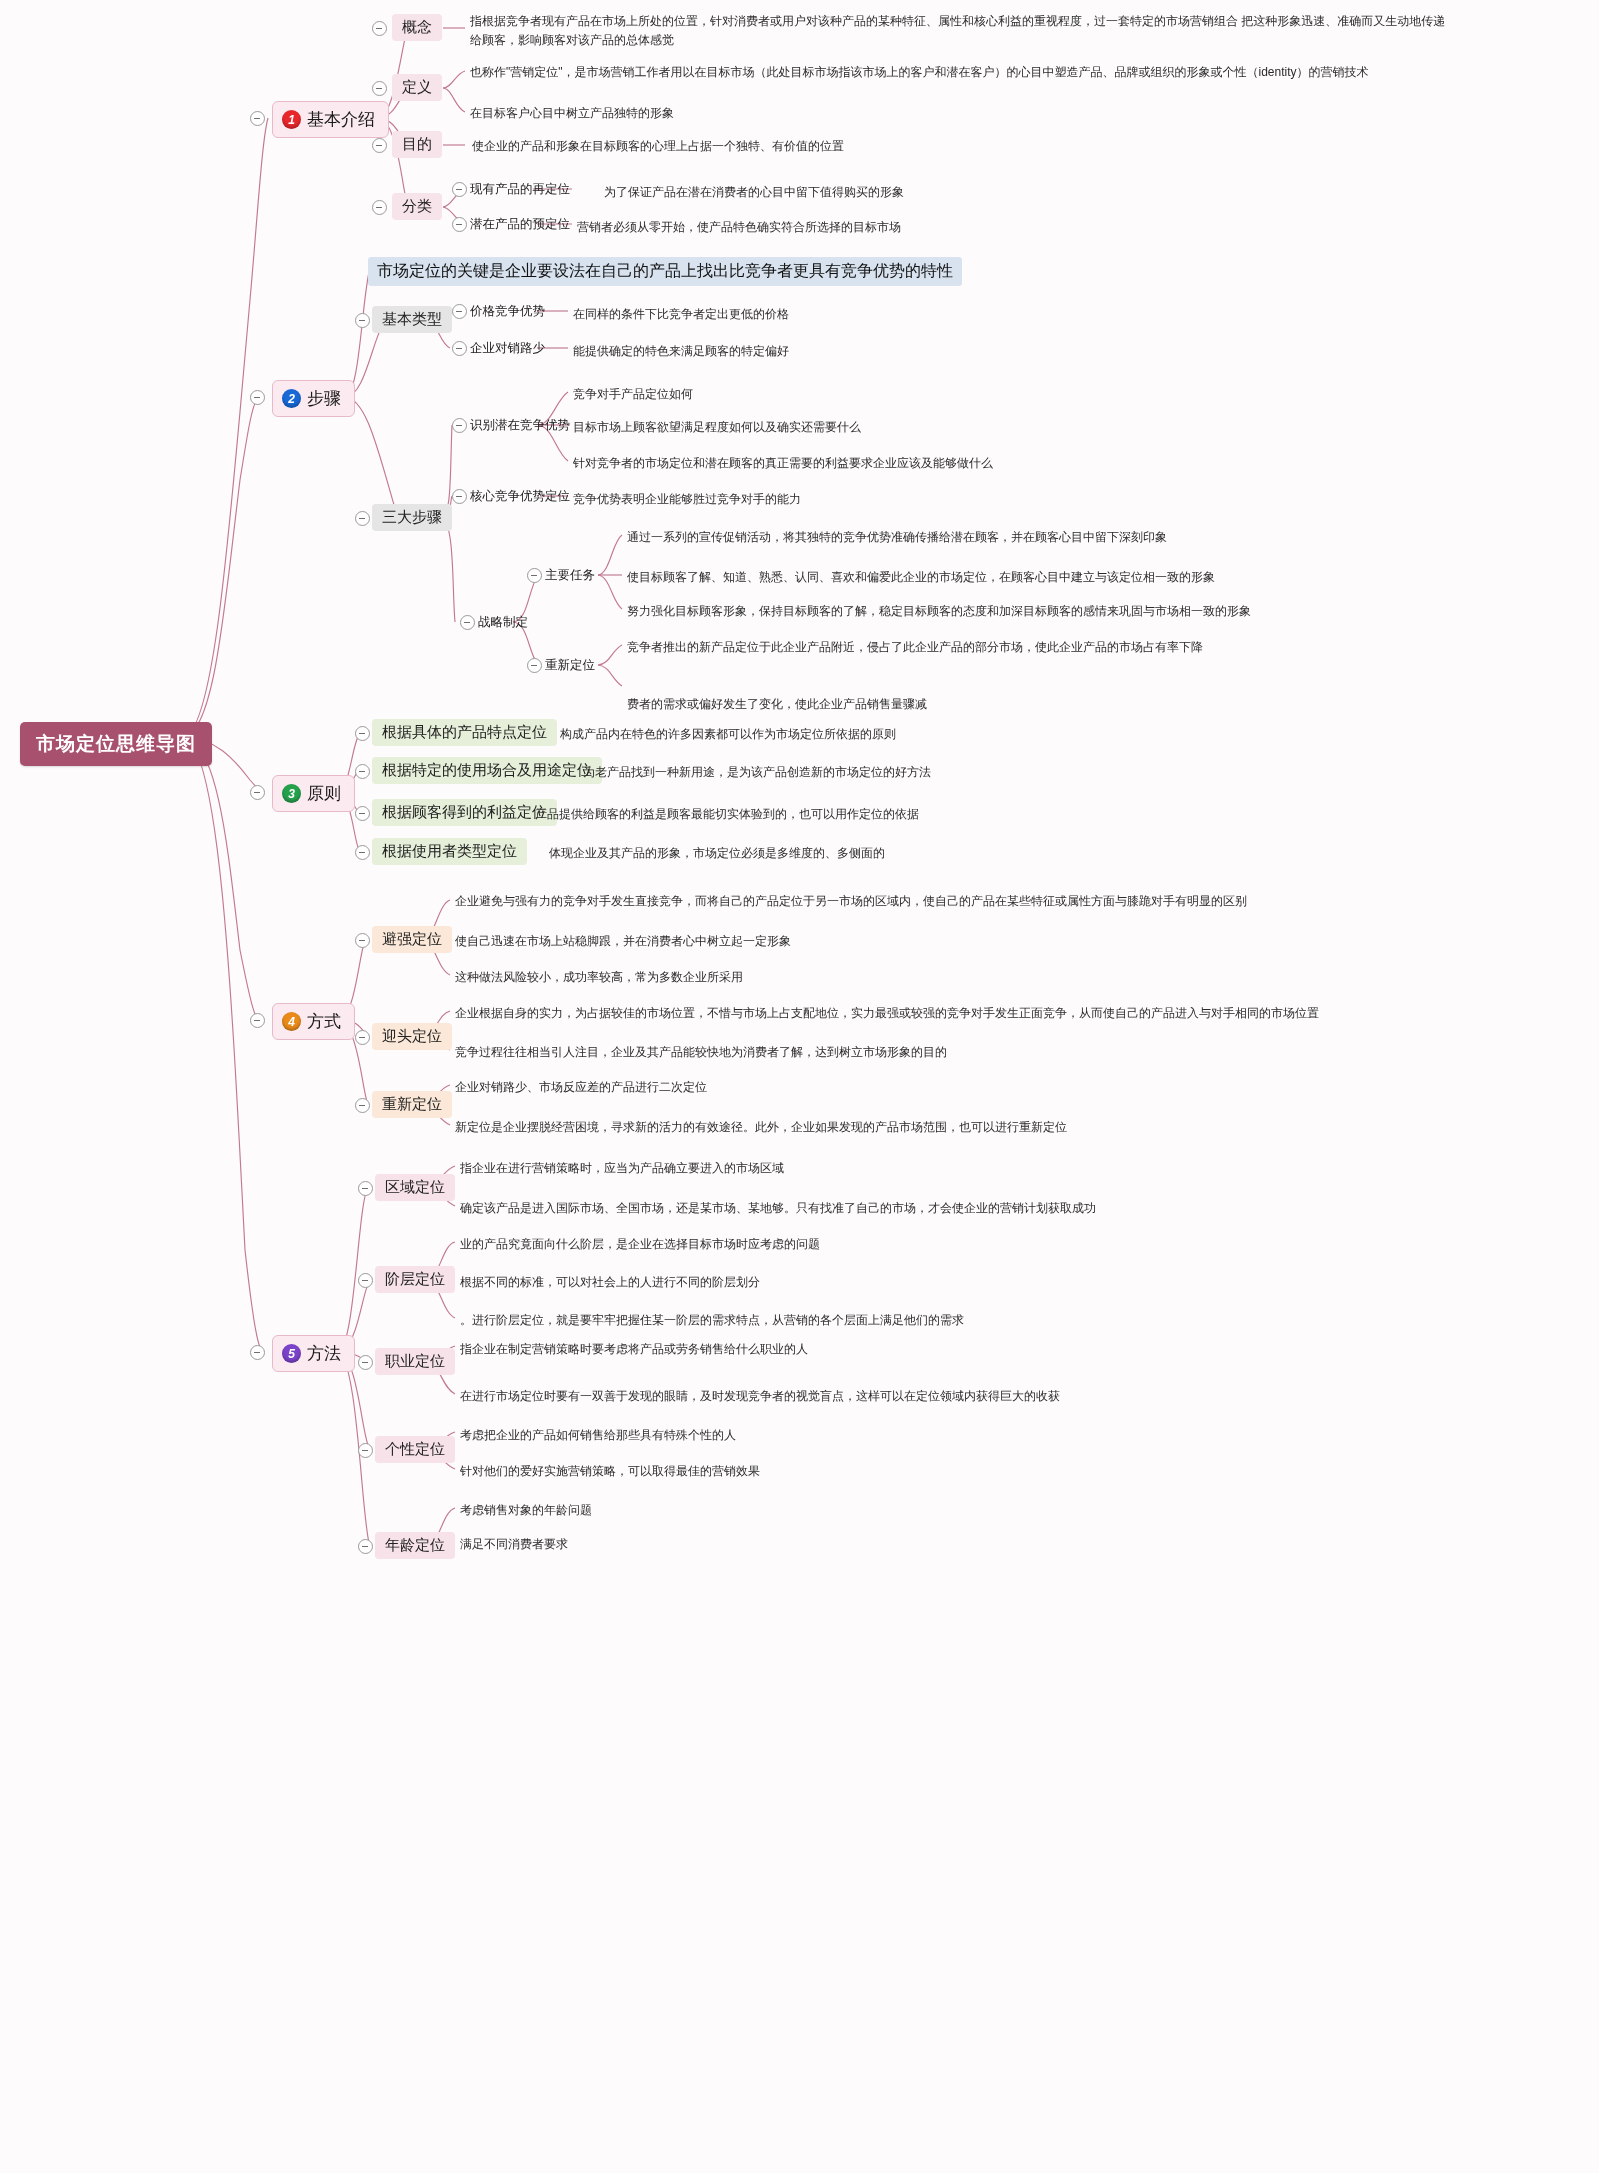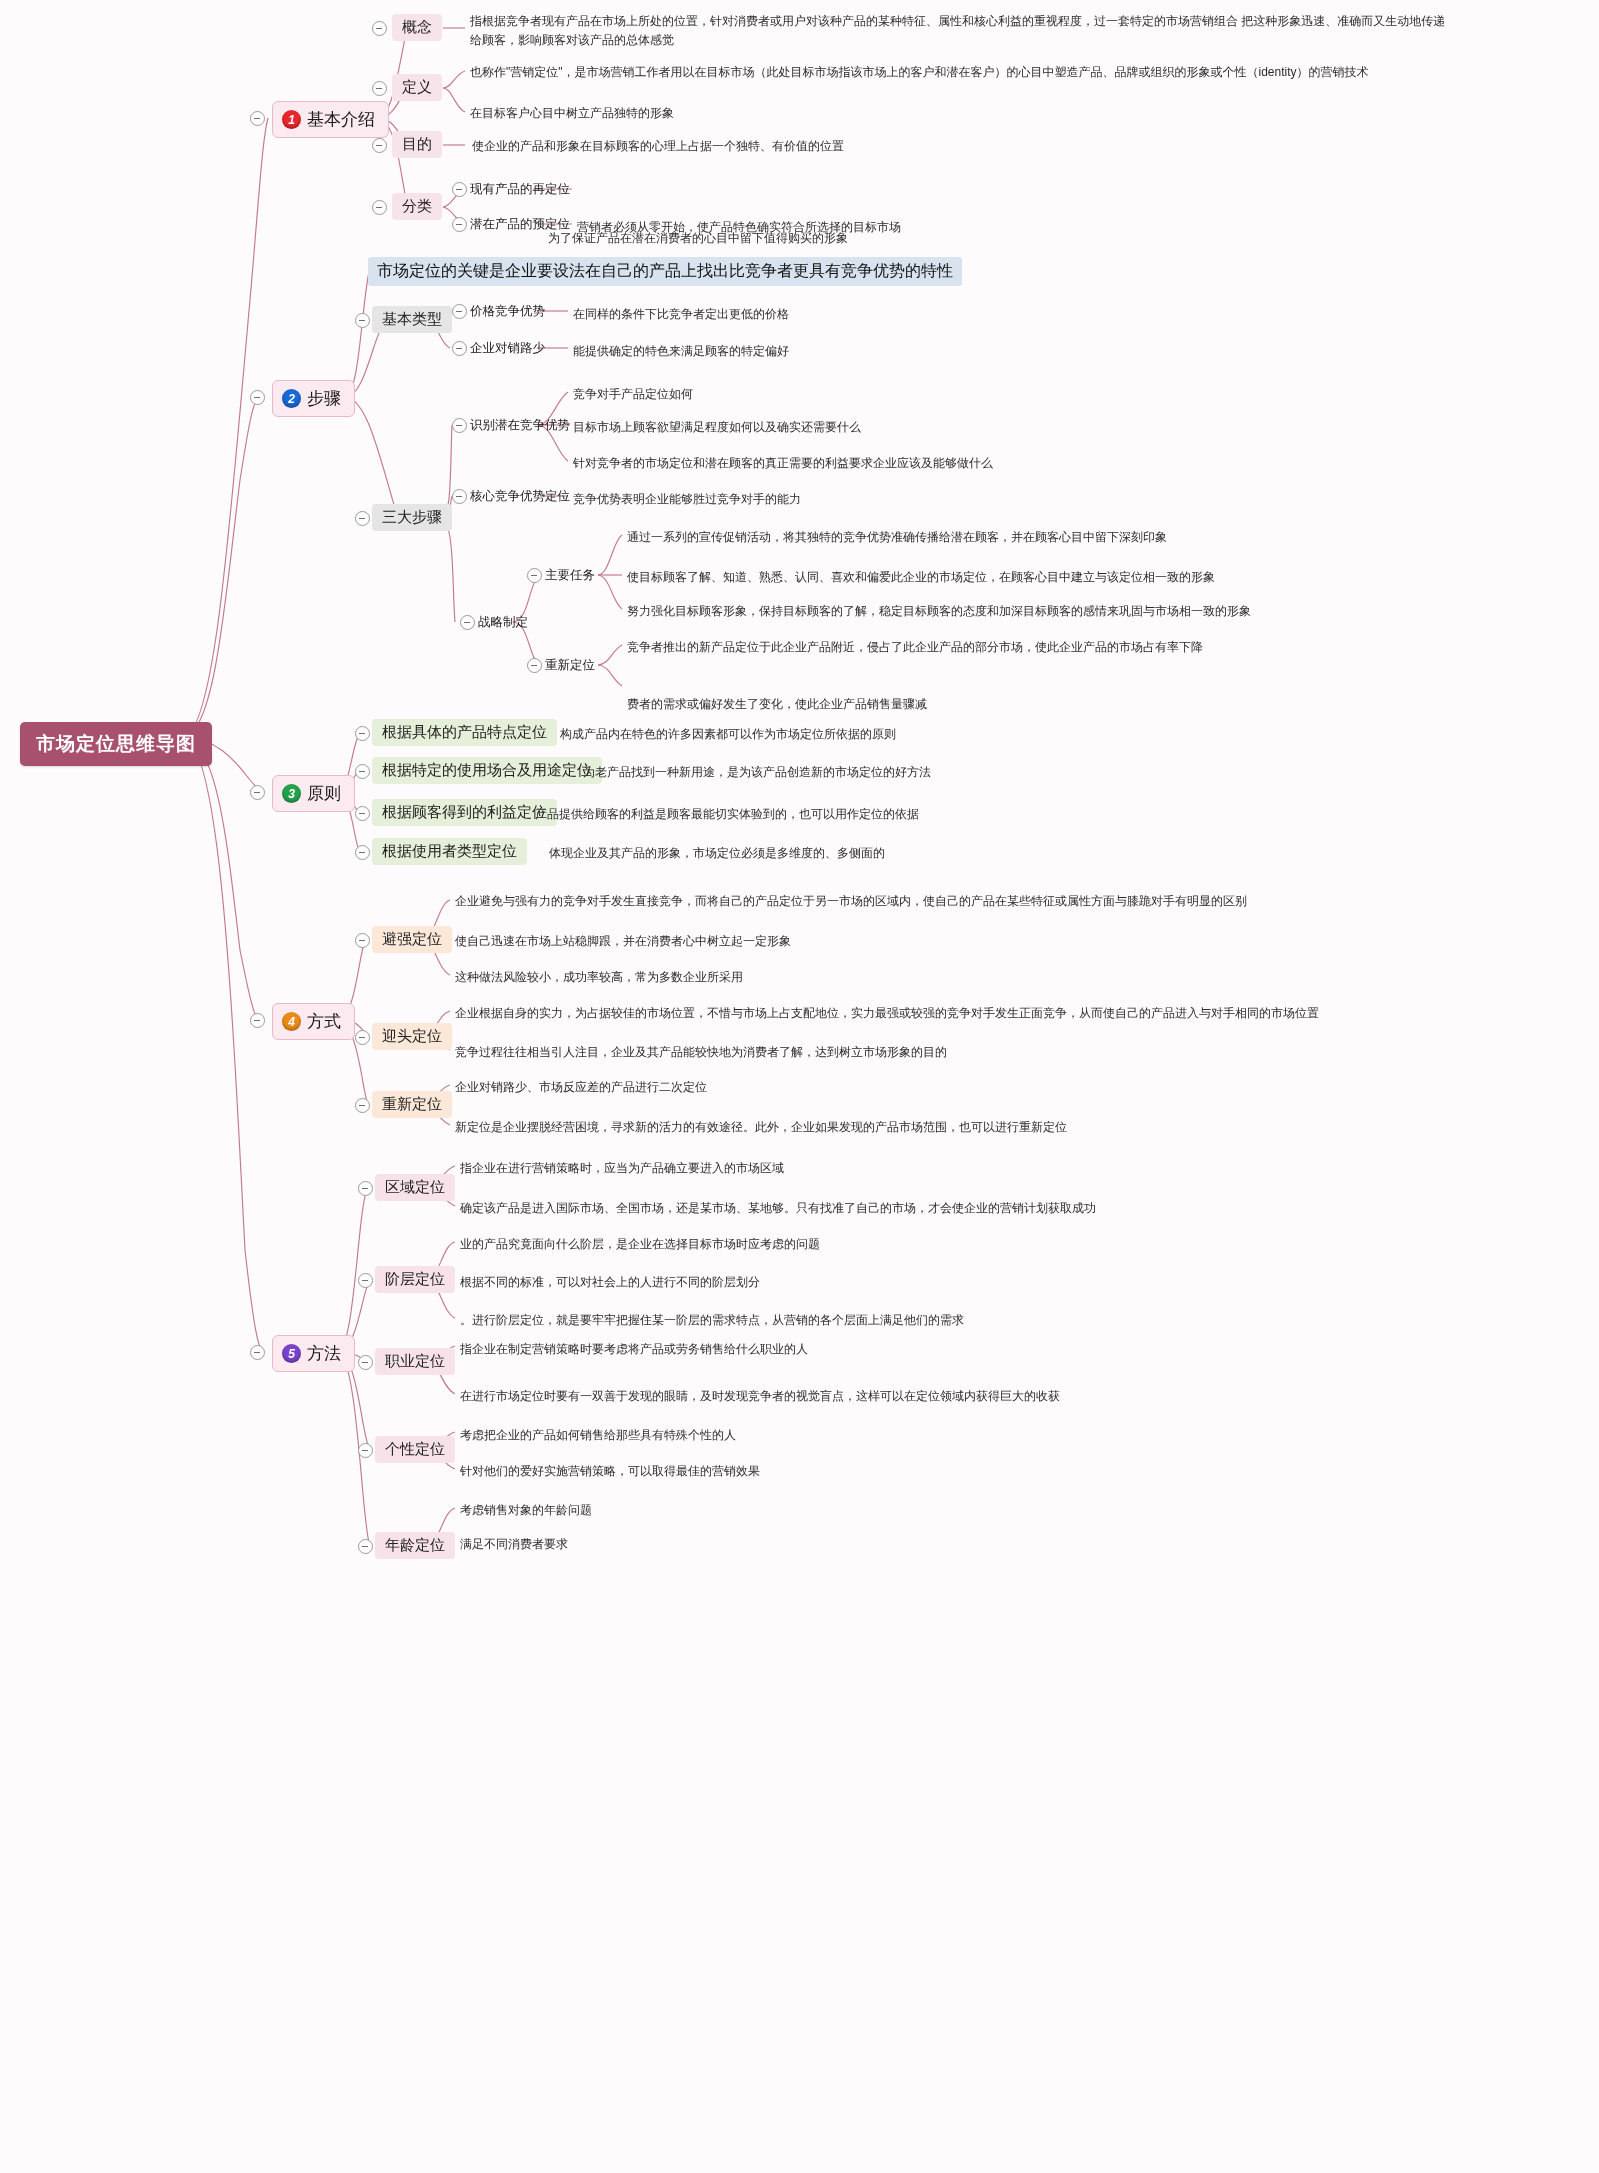--- a/index.html
+++ b/index.html
@@ -188,21 +188,21 @@
 
 <div class="toggle" style="left:372px;top:138px;"></div>
 <div class="node chip chip-pink2" style="left:392px;top:131px;">目的</div>
 <div class="node leaf" style="left:472px;top:137px;">使企业的产品和形象在目标顾客的心理上占据一个独特、有价值的位置</div>
 
 <div class="toggle" style="left:372px;top:200px;"></div>
 <div class="node chip chip-pink2" style="left:392px;top:193px;">分类</div>
 
 <div class="toggle" style="left:452px;top:182px;"></div>
 <div class="node sub" style="left:470px;top:181px;">现有产品的再定位</div>
-<div class="node leaf" style="left:548px;top:183px;margin-top:46px;">为了保证产品在潜在消费者的心目中留下值得购买的形象</div>
+<div class="node leaf" style="left:604px;top:183px;">为了保证产品在潜在消费者的心目中留下值得购买的形象</div>
 
 <div class="toggle" style="left:452px;top:217px;"></div>
 <div class="node sub" style="left:470px;top:216px;">潜在产品的预定位</div>
 <div class="node leaf" style="left:577px;top:218px;">营销者必须从零开始，使产品特色确实符合所选择的目标市场</div>
 
 <div class="toggle" style="left:250px;top:390px;"></div>
 <div class="node l1" style="left:272px;top:380px;">
   <span class="badge b2">2</span>
   <span>步骤</span>
 </div>

